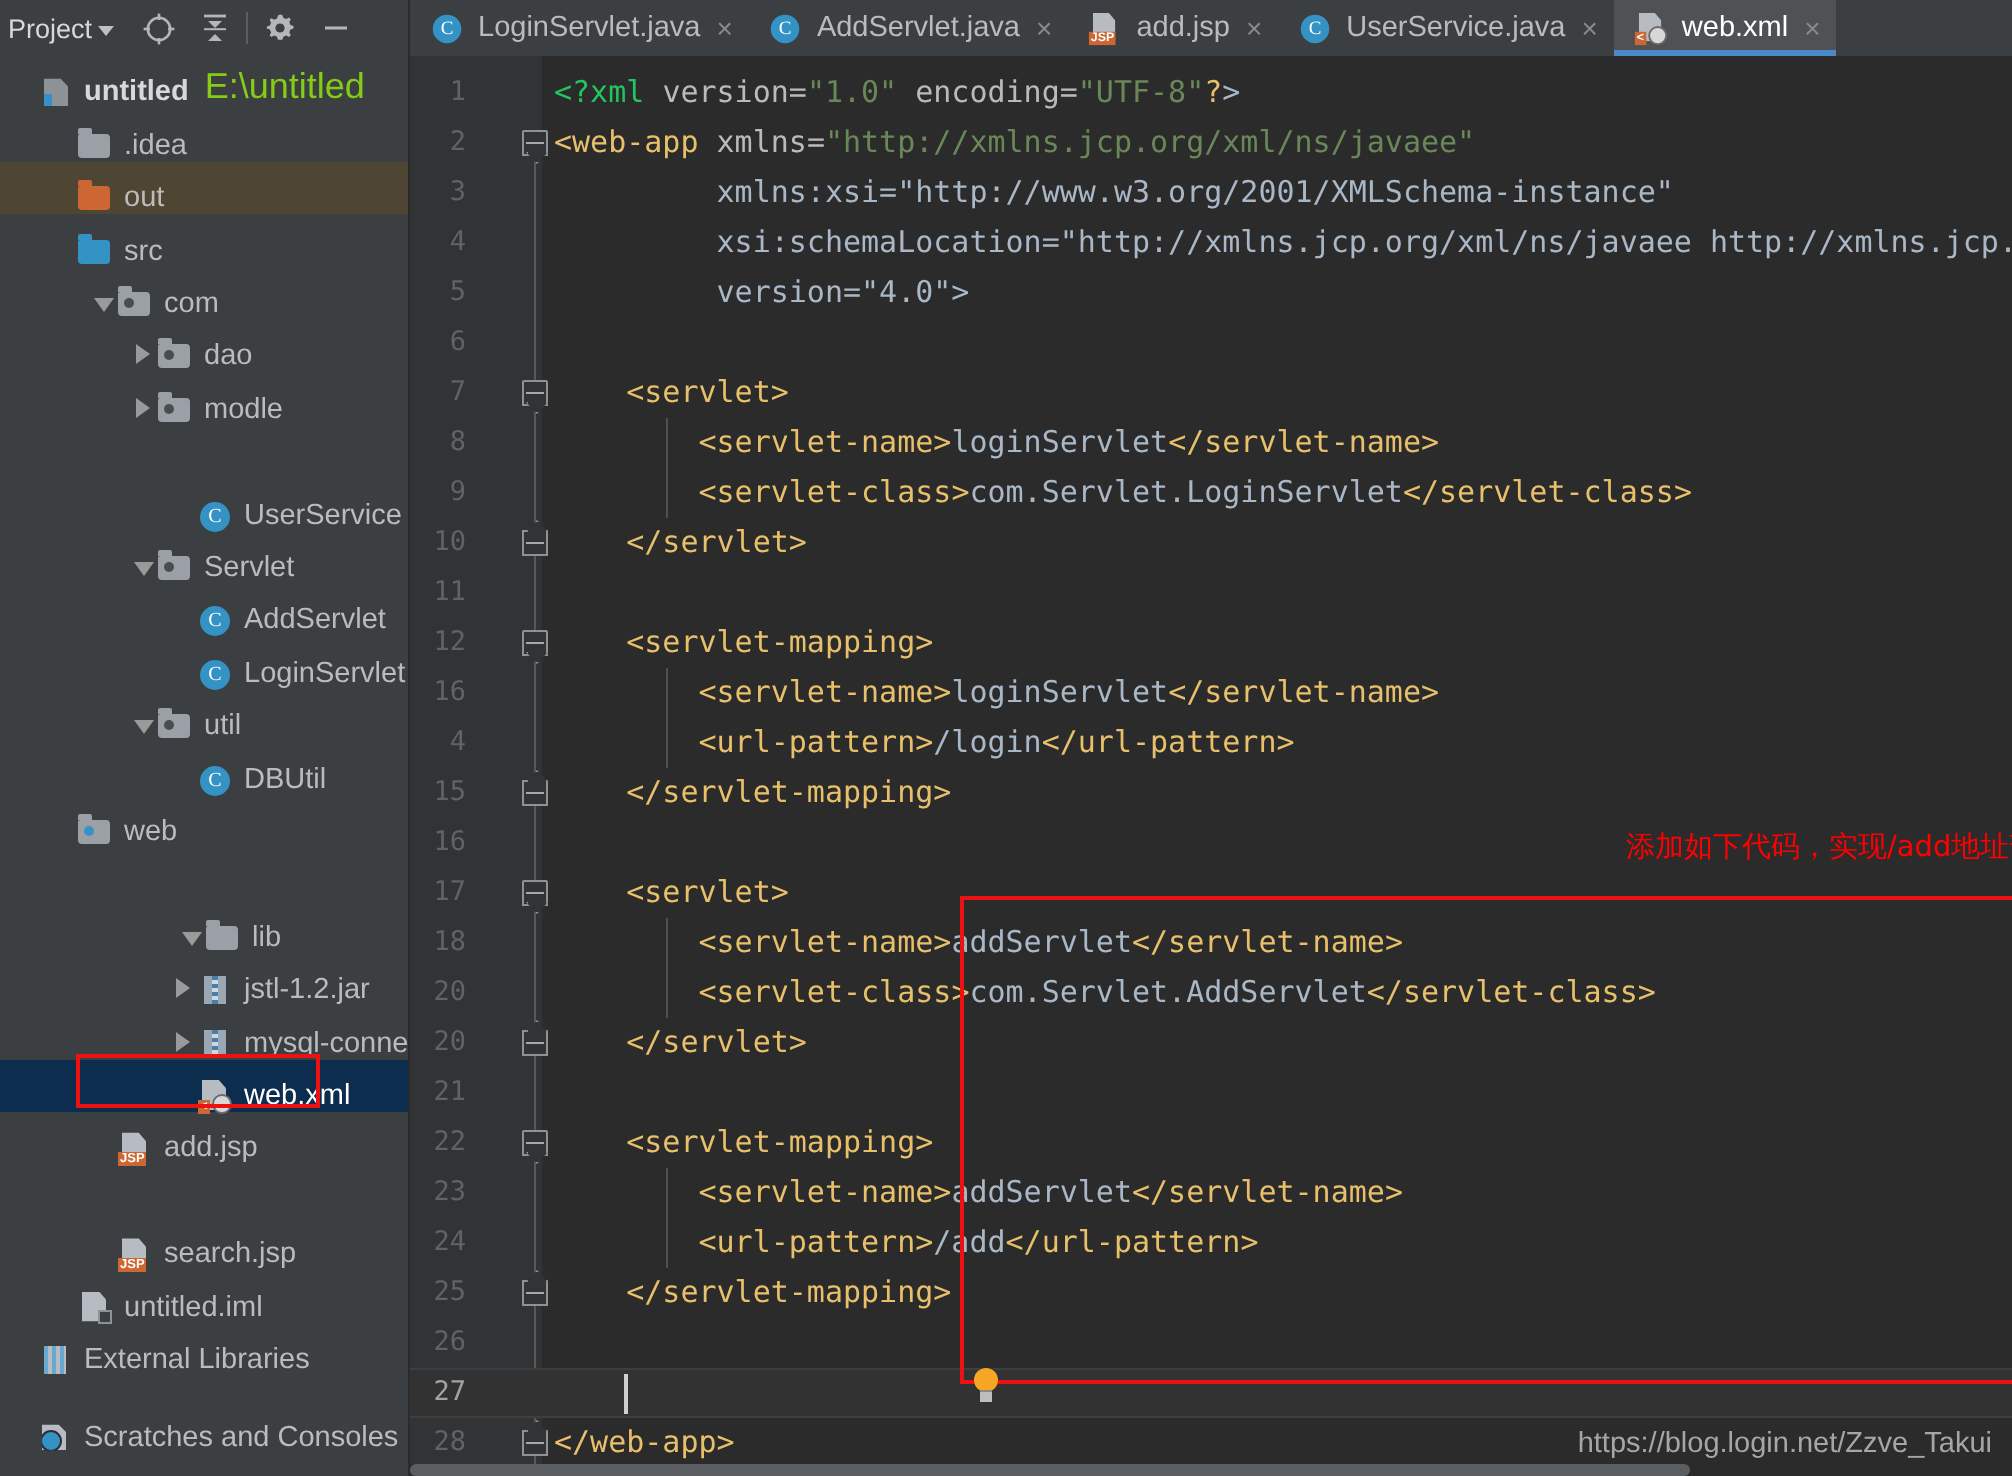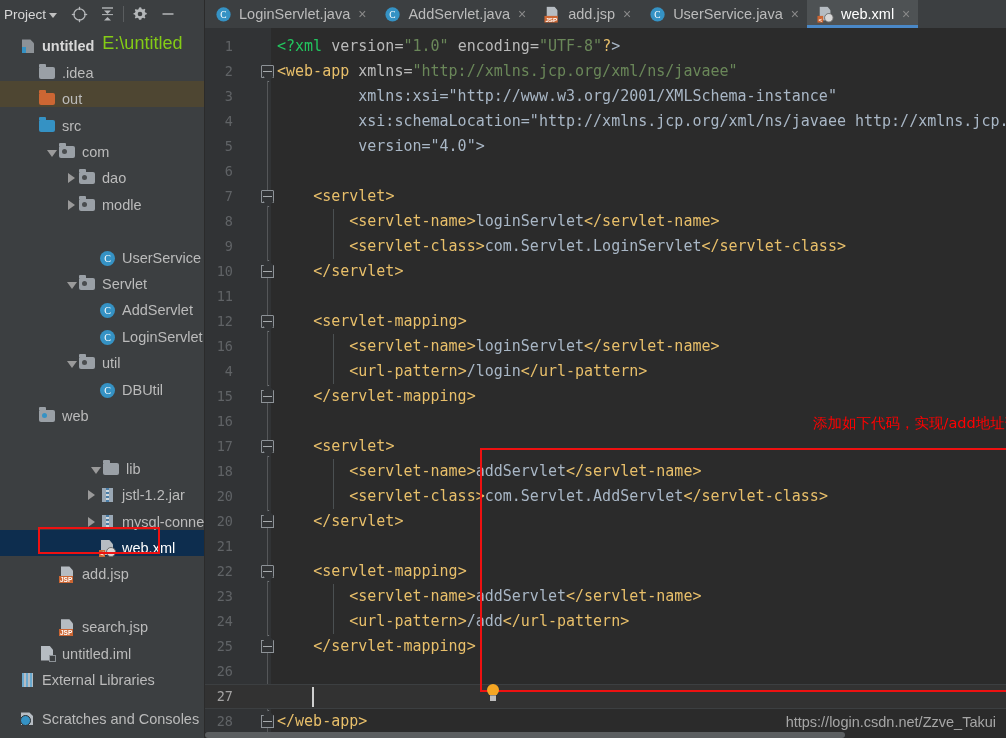--- a/index.html
+++ b/index.html
@@ -483,19 +483,19 @@
       <div class="code" id="code"><div class="cl" style="top: 6px;"><span class="pi">&lt;?xml</span><span class="txt"> </span><span class="attr">version</span><span class="attr">=</span><span class="str">"1.0"</span><span class="txt"> </span><span class="attr">encoding</span><span class="attr">=</span><span class="str">"UTF-8"</span><span class="tag">?</span><span class="txt">&gt;</span></div><div class="cl" style="top: 31px;"><span class="tag">&lt;web-app</span><span class="txt"> </span><span class="attr">xmlns</span><span class="attr">=</span><span class="str">"http://xmlns.jcp.org/xml/ns/javaee"</span><span class="tag"></span></div><div class="cl" style="top: 56px;"><span class="txt">         xmlns:xsi="http://www.w3.org/2001/XMLSchema-instance"</span></div><div class="cl" style="top: 81px;"><span class="txt">         xsi:schemaLocation="http://xmlns.jcp.org/xml/ns/javaee http://xmlns.jcp.</span></div><div class="cl" style="top: 106px;"><span class="txt">         version="4.0"&gt;</span></div><div class="cl" style="top: 131px;"></div><div class="cl" style="top: 156px;"><span class="txt">    </span><span class="tag">&lt;servlet</span><span class="tag">&gt;</span></div><div class="cl" style="top: 181px;"><span class="txt">        </span><span class="tag">&lt;servlet-name</span><span class="tag">&gt;</span><span class="txt">loginServlet</span><span class="tag">&lt;/servlet-name</span><span class="tag">&gt;</span></div><div class="cl" style="top: 206px;"><span class="txt">        </span><span class="tag">&lt;servlet-class</span><span class="tag">&gt;</span><span class="txt">com.Servlet.LoginServlet</span><span class="tag">&lt;/servlet-class</span><span class="tag">&gt;</span></div><div class="cl" style="top: 231px;"><span class="txt">    </span><span class="tag">&lt;/servlet</span><span class="tag">&gt;</span></div><div class="cl" style="top: 256px;"></div><div class="cl" style="top: 281px;"><span class="txt">    </span><span class="tag">&lt;servlet-mapping</span><span class="tag">&gt;</span></div><div class="cl" style="top: 306px;"><span class="txt">        </span><span class="tag">&lt;servlet-name</span><span class="tag">&gt;</span><span class="txt">loginServlet</span><span class="tag">&lt;/servlet-name</span><span class="tag">&gt;</span></div><div class="cl" style="top: 331px;"><span class="txt">        </span><span class="tag">&lt;url-pattern</span><span class="tag">&gt;</span><span class="txt">/login</span><span class="tag">&lt;/url-pattern</span><span class="tag">&gt;</span></div><div class="cl" style="top: 356px;"><span class="txt">    </span><span class="tag">&lt;/servlet-mapping</span><span class="tag">&gt;</span></div><div class="cl" style="top: 381px;"></div><div class="cl" style="top: 406px;"><span class="txt">    </span><span class="tag">&lt;servlet</span><span class="tag">&gt;</span></div><div class="cl" style="top: 431px;"><span class="txt">        </span><span class="tag">&lt;servlet-name</span><span class="tag">&gt;</span><span class="txt">addServlet</span><span class="tag">&lt;/servlet-name</span><span class="tag">&gt;</span></div><div class="cl" style="top: 456px;"><span class="txt">        </span><span class="tag">&lt;servlet-class</span><span class="tag">&gt;</span><span class="txt">com.Servlet.AddServlet</span><span class="tag">&lt;/servlet-class</span><span class="tag">&gt;</span></div><div class="cl" style="top: 481px;"><span class="txt">    </span><span class="tag">&lt;/servlet</span><span class="tag">&gt;</span></div><div class="cl" style="top: 506px;"></div><div class="cl" style="top: 531px;"><span class="txt">    </span><span class="tag">&lt;servlet-mapping</span><span class="tag">&gt;</span></div><div class="cl" style="top: 556px;"><span class="txt">        </span><span class="tag">&lt;servlet-name</span><span class="tag">&gt;</span><span class="txt">addServlet</span><span class="tag">&lt;/servlet-name</span><span class="tag">&gt;</span></div><div class="cl" style="top: 581px;"><span class="txt">        </span><span class="tag">&lt;url-pattern</span><span class="tag">&gt;</span><span class="txt">/add</span><span class="tag">&lt;/url-pattern</span><span class="tag">&gt;</span></div><div class="cl" style="top: 606px;"><span class="txt">    </span><span class="tag">&lt;/servlet-mapping</span><span class="tag">&gt;</span></div><div class="cl" style="top: 631px;"></div><div class="cur-line" style="top: 656px;"></div><div class="cl" style="top: 656px;"></div><div class="cl" style="top: 681px;"><span class="tag">&lt;/web-app</span><span class="tag">&gt;</span></div><div class="indguide" style="left: 62px; top: 181px; height: 50px;"></div><div class="indguide" style="left: 62px; top: 306px; height: 50px;"></div><div class="indguide" style="left: 62px; top: 431px; height: 50px;"></div><div class="indguide" style="left: 62px; top: 556px; height: 50px;"></div><div class="caret" style="top: 659px; left: 41px;"></div></div>
 
       <div class="redbox" style="left:275px;top:420px;width:572px;height:244px;"></div>
       <div class="note" style="left:608px;top:386px;">添加如下代码，实现/add地址部署</div>
 
       <div class="bulb" style="left:280px;top:656px;">
         <span class="gl"></span>
           <span class="bs"></span>
       </div>
 
-      <div class="watermark">https://login.csdn.net/Zzve_Takui</div>
+      <div class="watermark">https://blog.login.net/Zzve_Takui</div>
       <div class="scroll-h">
         <div class="thumb" style="width:640px;"></div>
       </div>
     </div>
   </div>
 </div>
 
 </body></html>

